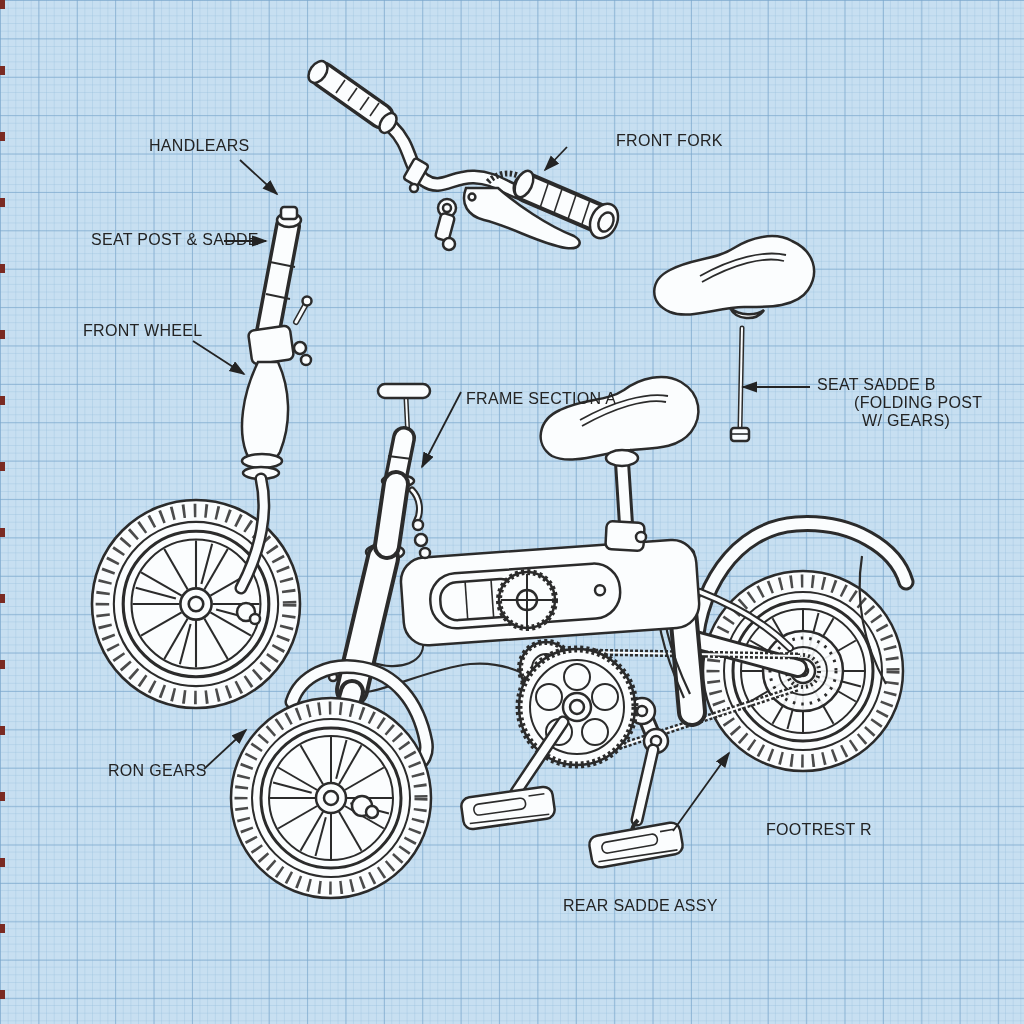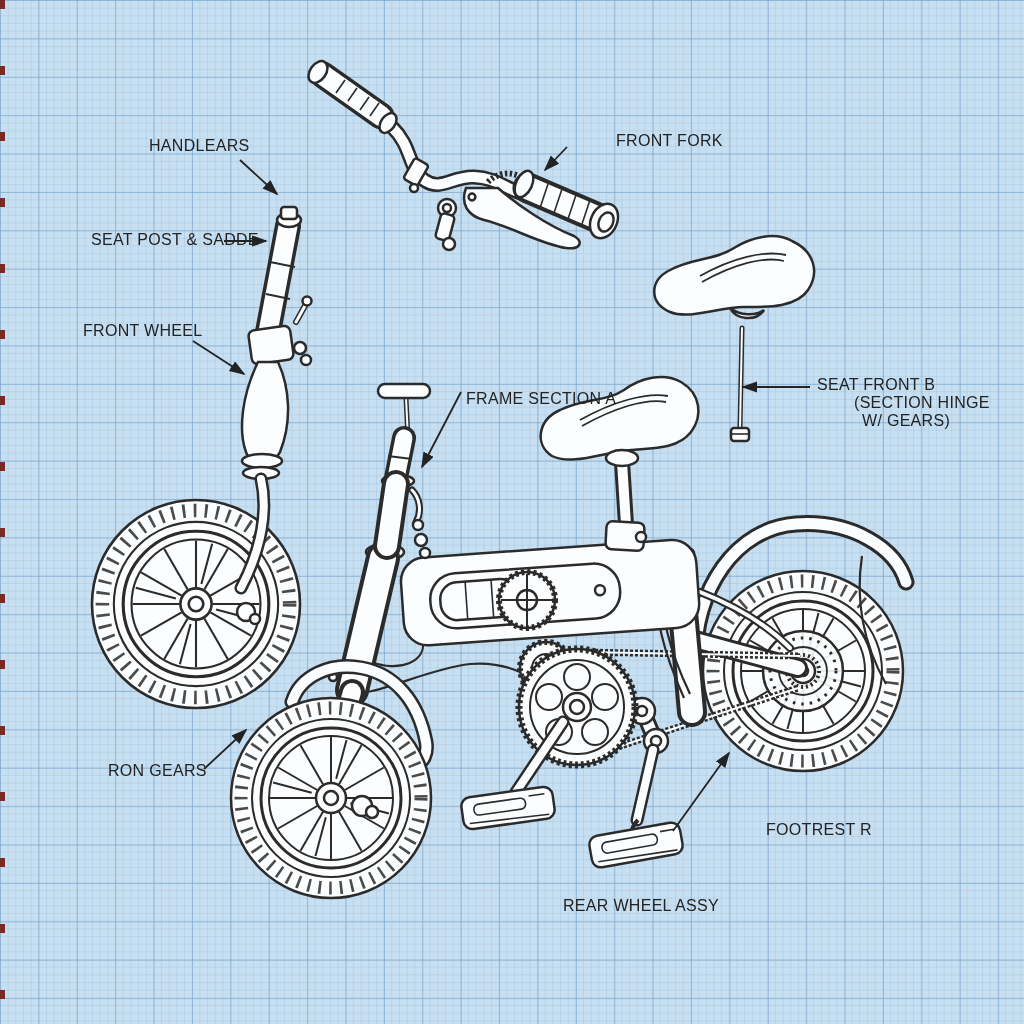--- a/index.html
+++ b/index.html
@@ -323,26 +323,26 @@
   <div class="lbl" id="lbl-front-fork">
     <span>FRONT FORK</span>
   </div>
   <div class="lbl" id="lbl-front-wheel">
     <span>FRONT WHEEL</span>
   </div>
   <div class="lbl" id="lbl-frame-section-a">
     <span>FRAME SECTION A</span>
   </div>
   <div class="lbl" id="lbl-seat-post-b">
-    <div>SEAT FRONT B</div>
-    <div class="l2">(SECTION HINGE</div>
+    <div>SEAT SADDE B</div>
+    <div class="l2">(FOLDING POST</div>
     <div class="l3">W/ GEARS)</div>
   </div>
   <div class="lbl" id="lbl-ron-wheel">
     <span>RON GEARS</span>
   </div>
   <div class="lbl" id="lbl-footrest-r">
     <span>FOOTREST R</span>
   </div>
   <div class="lbl" id="lbl-rear-wheel-assy">
-    <span>REAR WHEEL ASSY</span>
+    <span>REAR SADDE ASSY</span>
   </div>
 </div>
 
 </body></html>

